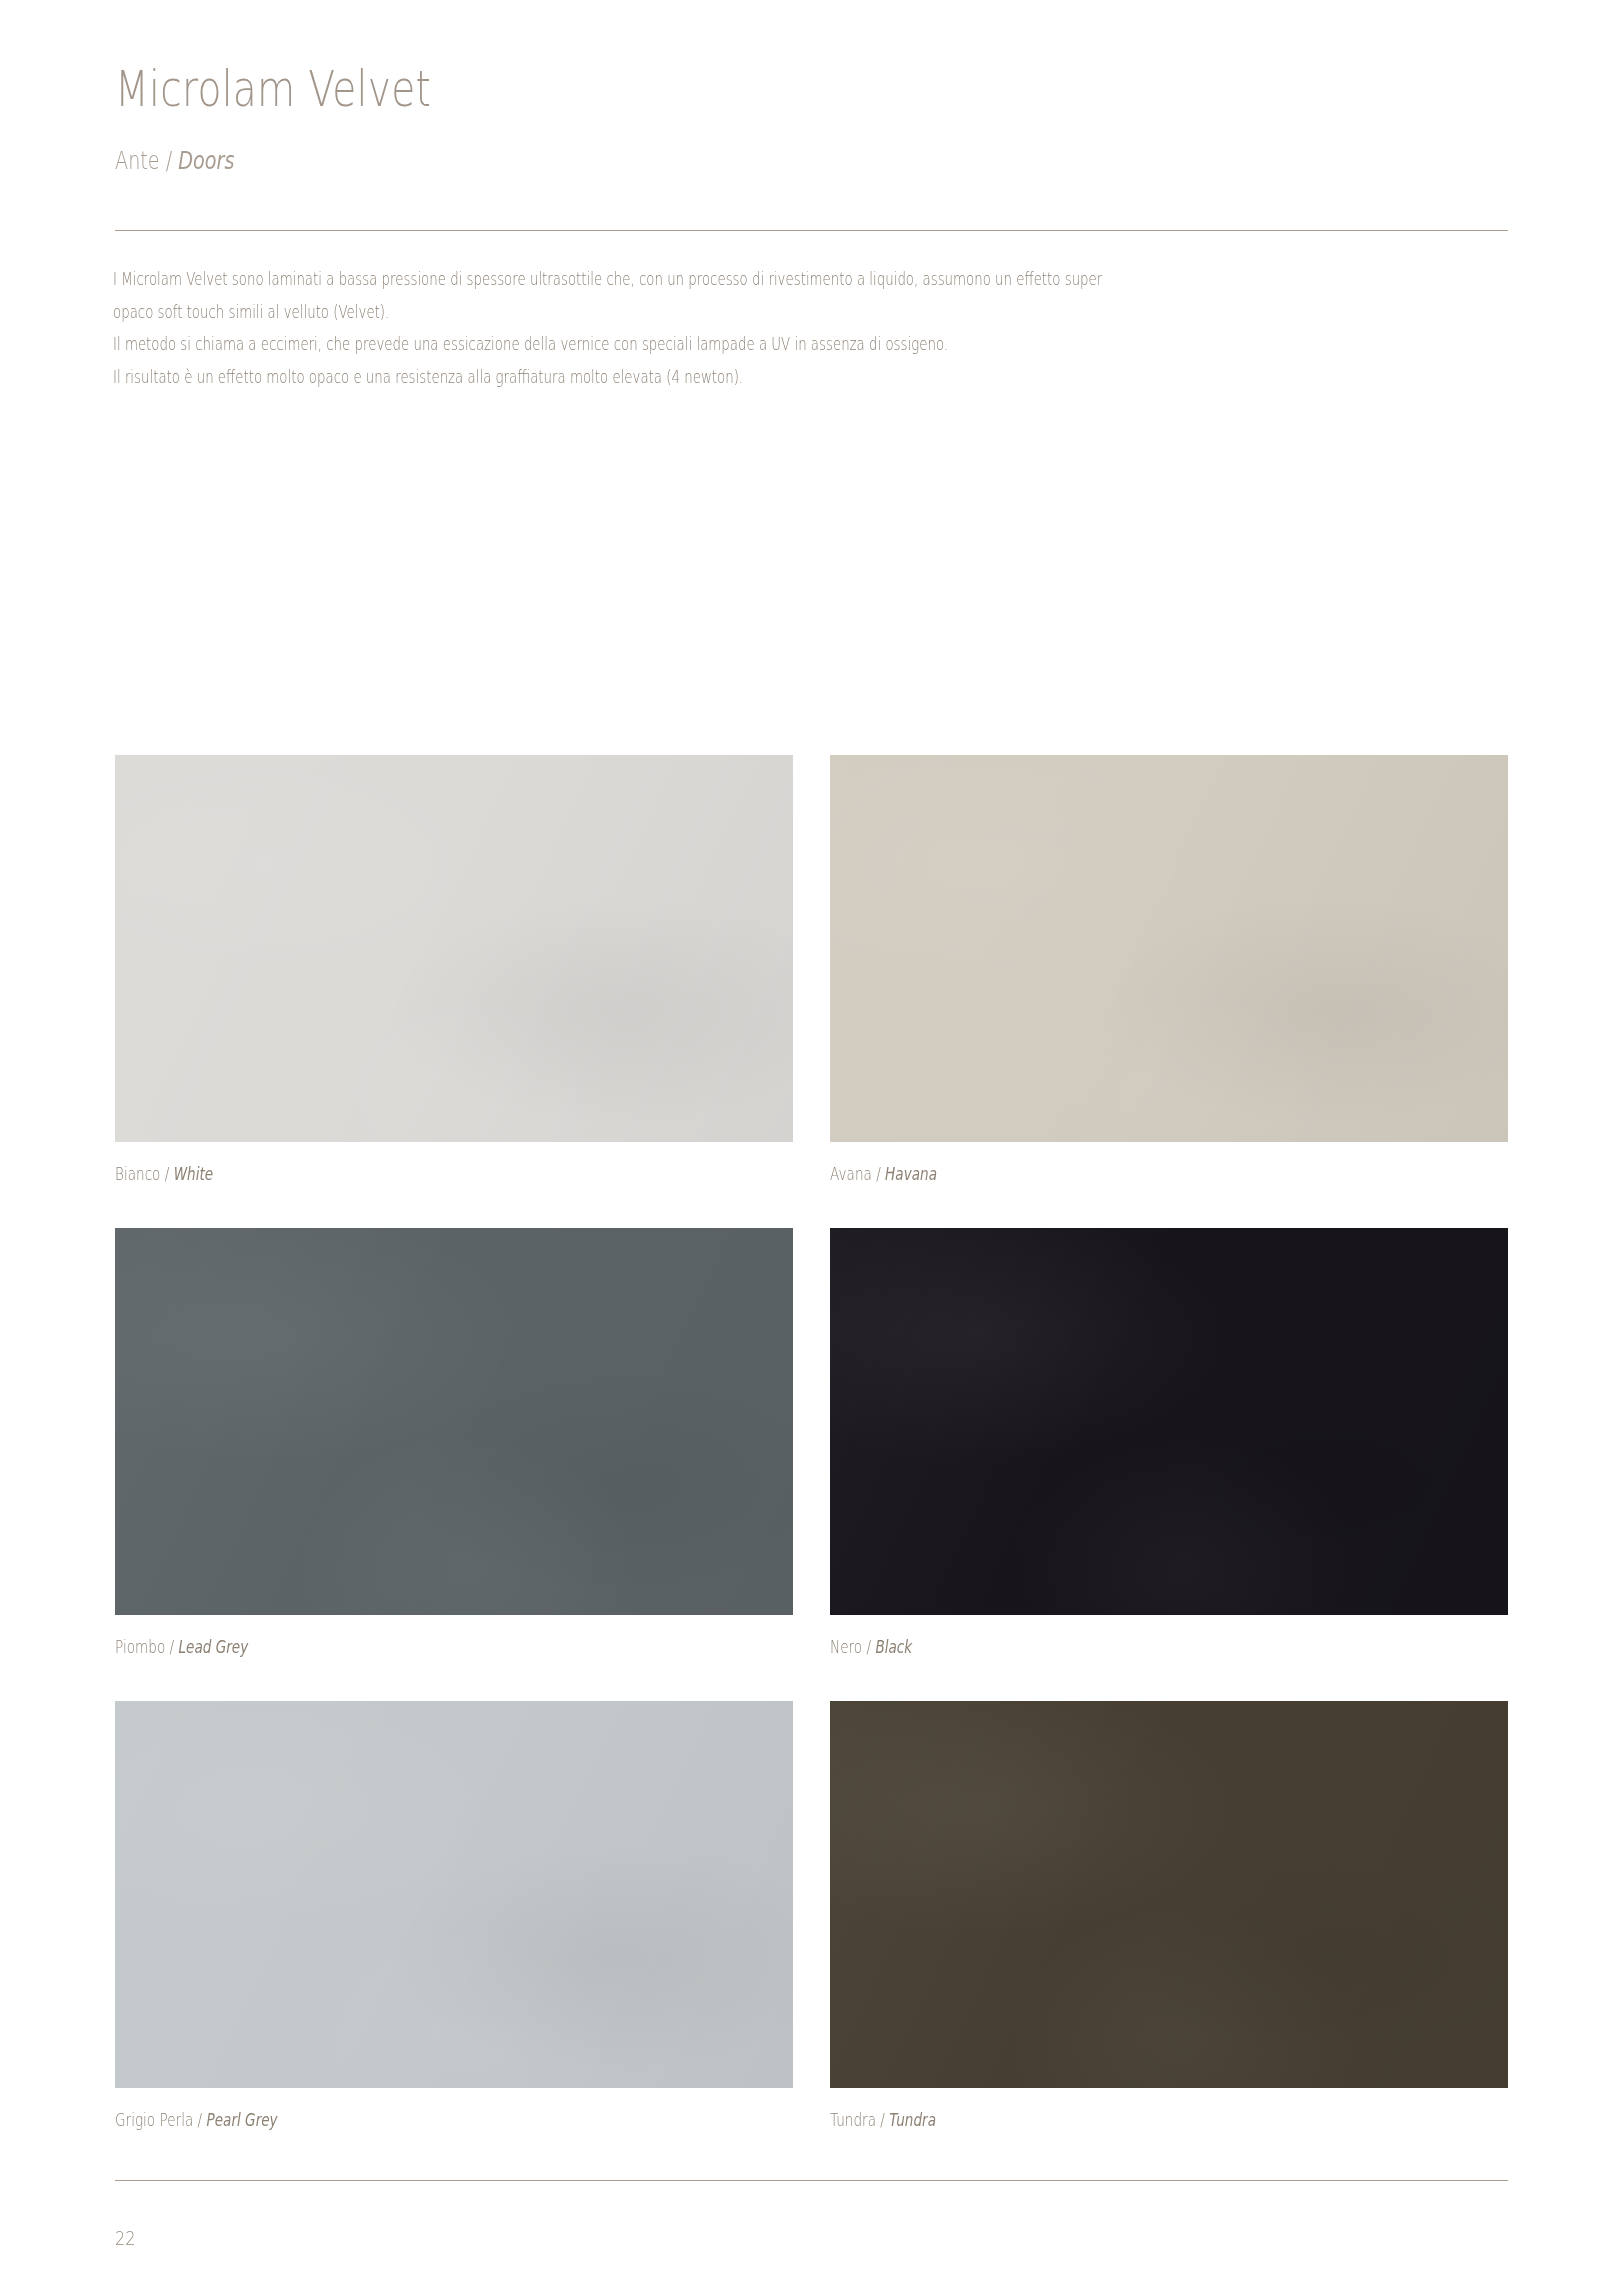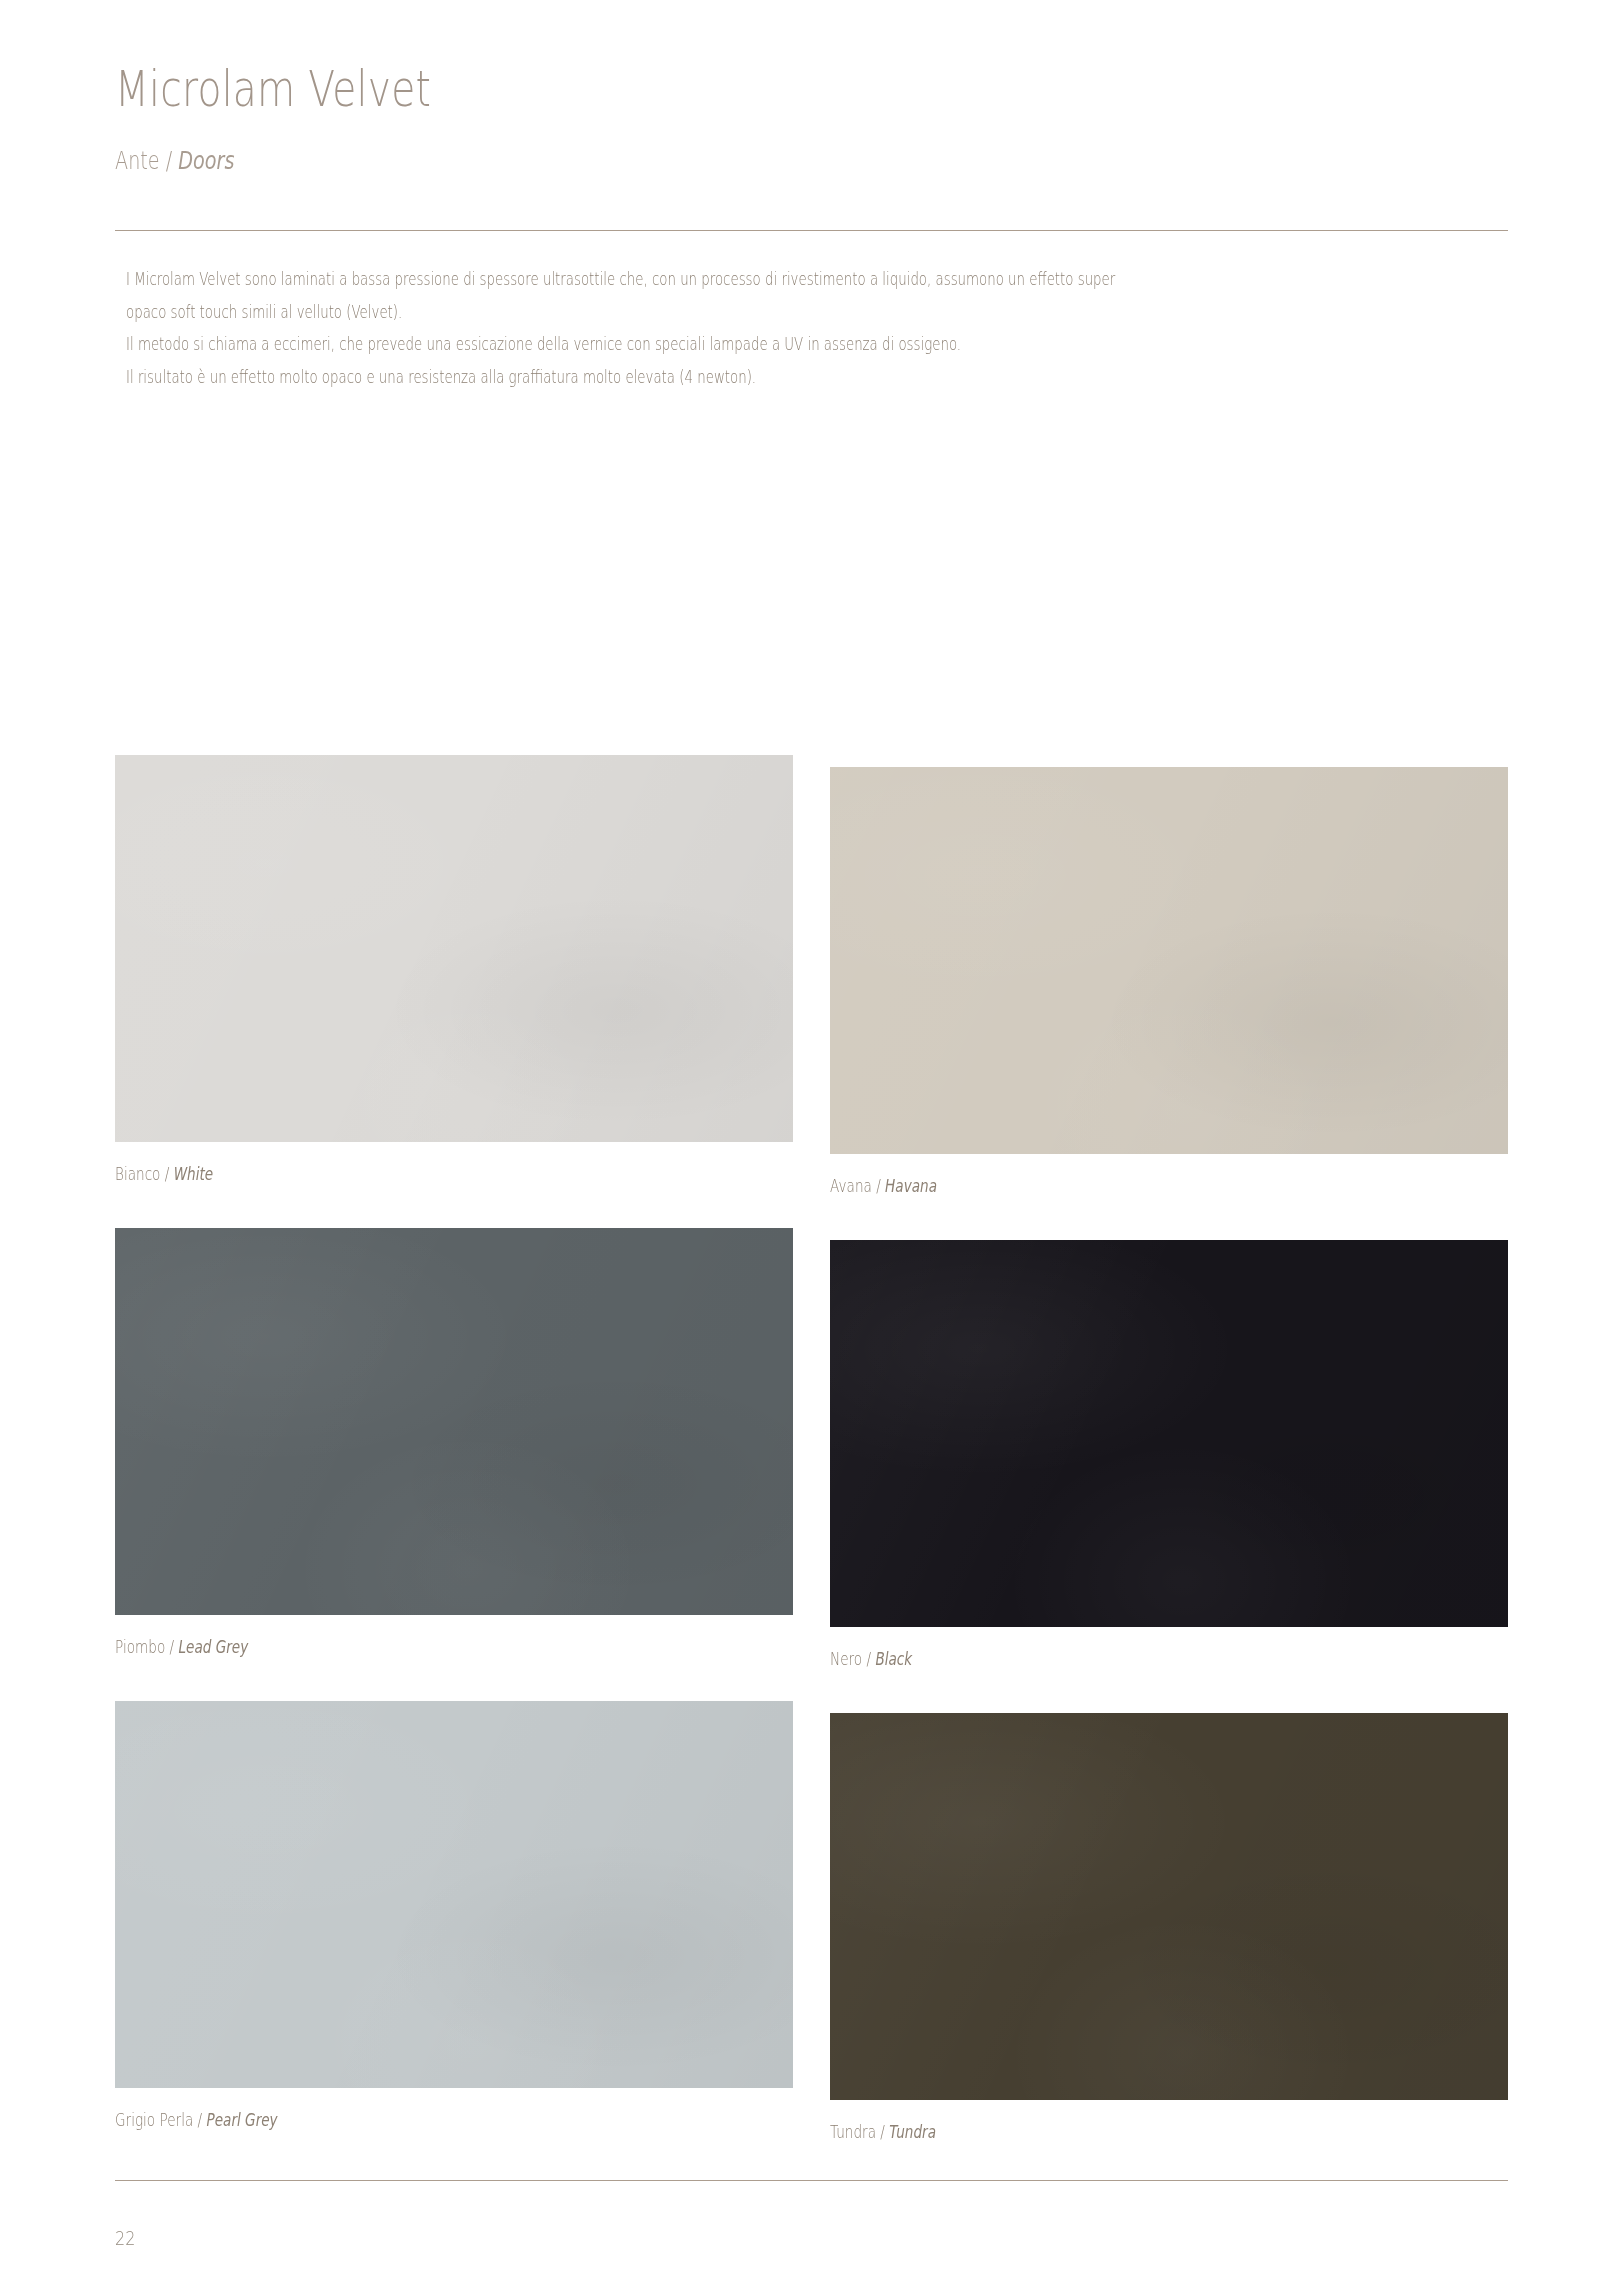--- a/index.html
+++ b/index.html
@@ -62,21 +62,21 @@
     left: 115px;
     top: 230px;
     width: 1393px;
     height: 1.3px;
     background: #ac9d8f;
   }
 
   
   .intro {
     position: absolute;
-    left: 126px;
+    left: 113px;
     top: 263px;
     width: 1404px;
   }
 
   .intro p {
     font-family: "DejaVu Sans", sans-serif;
     font-size: 17px;
     line-height: 32.5px;
     font-weight: 300;
     color: #8d8174;
@@ -97,21 +97,21 @@
     position: relative;
     height: 473px;
   }
 
   .cell {
     position: absolute;
     top: 0;
     width: 678px;
   }
   .cell.col-left  { left: 0px; }
-  .cell.col-right { left: 715px; margin-top: 12px; }
+  .cell.col-right { left: 715px; }
 
   .swatch {
     width: 678px;
     height: 387px;
     background: #cccccc;
     position: relative;
     overflow: hidden;
   }
 
   

